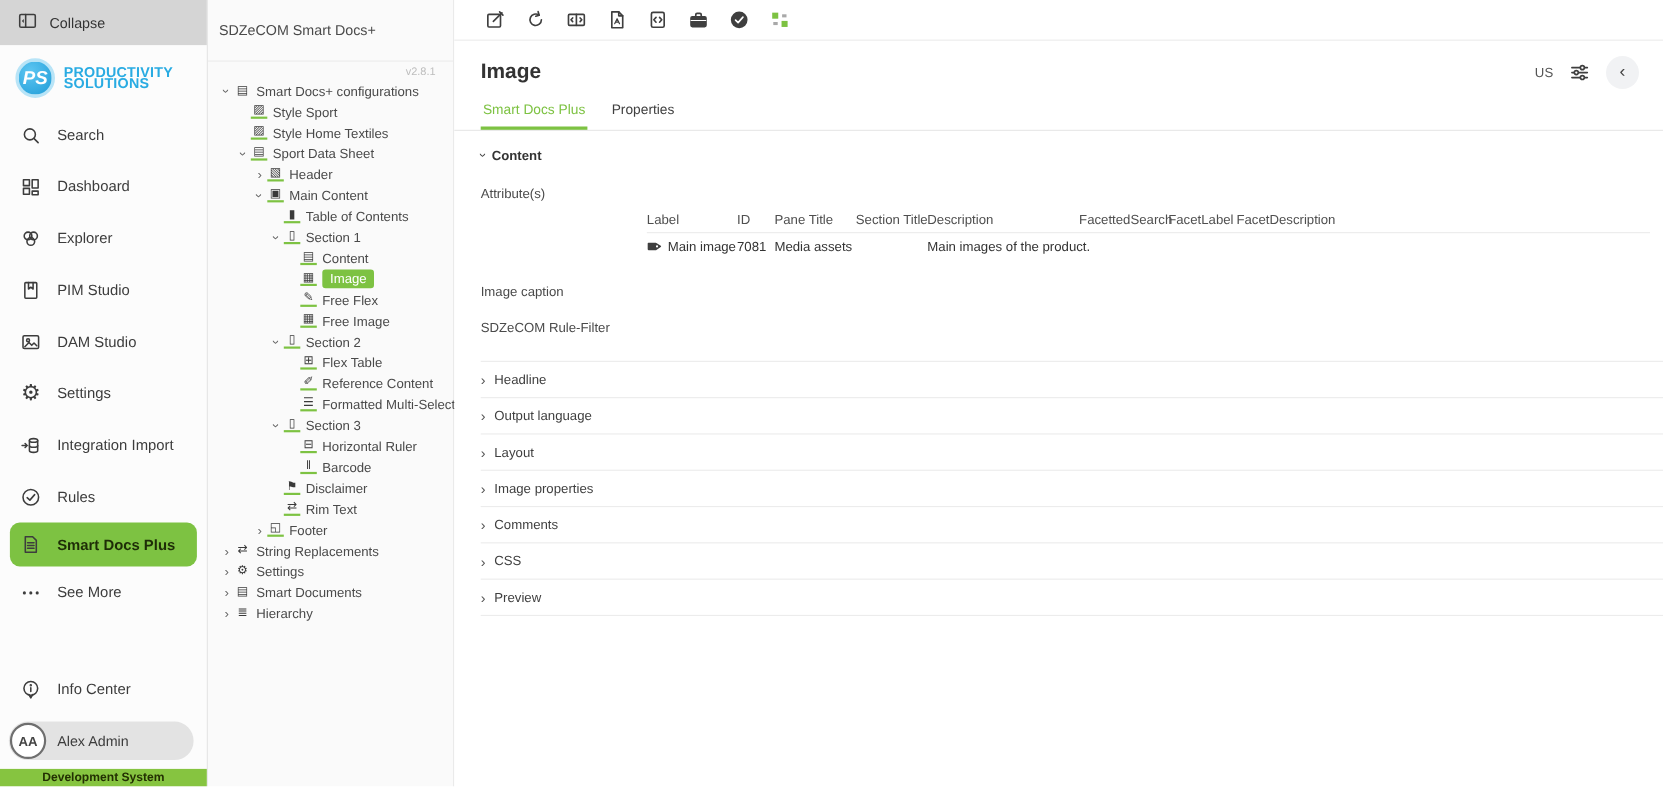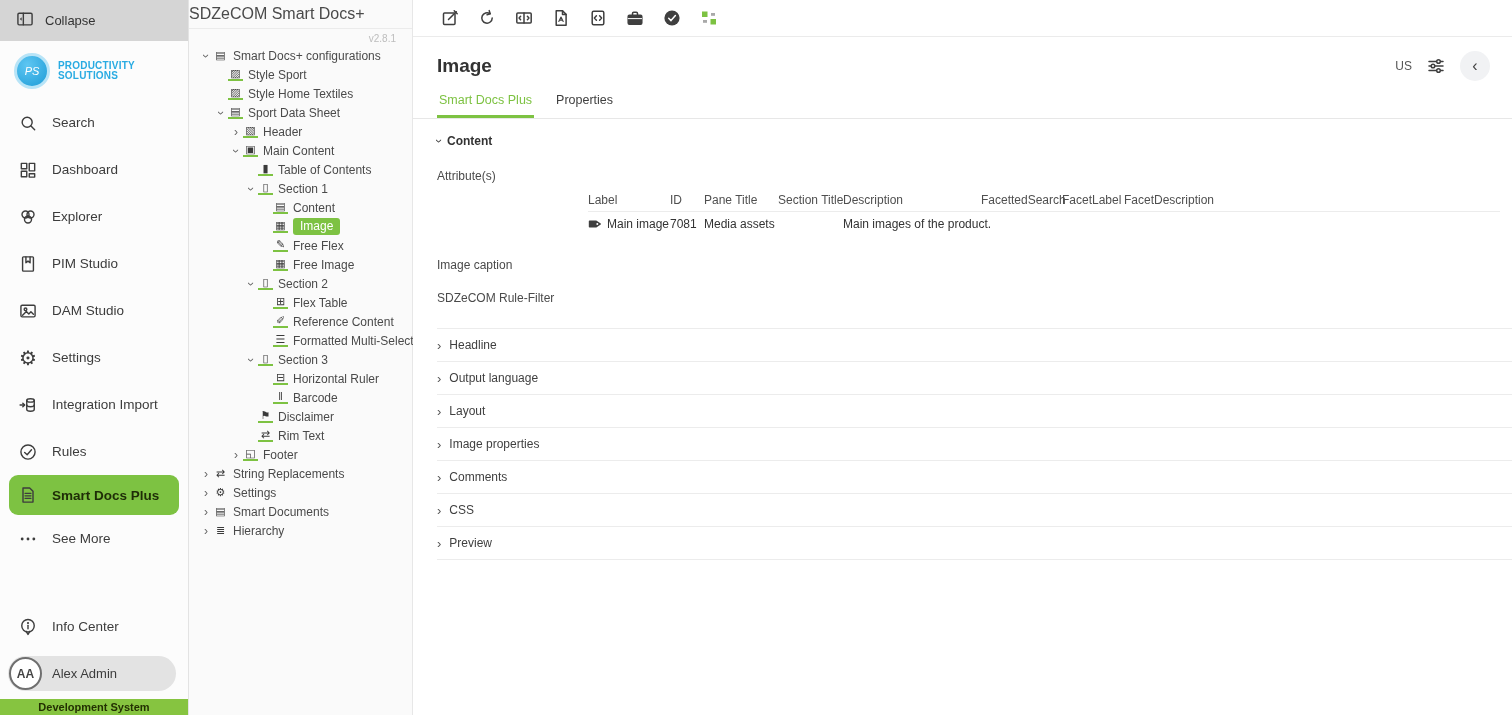--- a/index.html
+++ b/index.html
@@ -4,34 +4,34 @@
 <style>
   * { box-sizing: border-box; margin: 0; padding: 0; }
   html,body { width:1512px; height:715px; overflow:hidden; }
   body { font-family:"Liberation Sans", sans-serif; color:#3d3d3d; background:#fff; display:flex; font-size:12px; }
 
   
   .sidebar { width:189px; min-width:189px; background:#fcfcfc; border-right:1px solid #e3e3e3; display:flex; flex-direction:column; }
   .collapse-row { height:41px; background:#d5d5d5; display:flex; align-items:center; gap:10px; padding-left:15px; cursor:pointer; }
   .collapse-row span.lbl { font-size:13px; color:#333; }
   .brand-row { display:flex; align-items:center; gap:8px; padding:12px 0 10px 14px; height:58px; }
-  .ps-badge { width:36px; height:36px; border-radius:50%; background:radial-gradient(circle at 35% 30%, #5ec6f2, #1e9cd7); border:3px solid #b8e4f7; color:#fff; font-weight:normal; font-style:italic; font-size:11px; display:flex; align-items:center; justify-content:center; }
-  .brand-text { color:#29abe2; font-weight:bold; font-size:10px; letter-spacing:.2px; line-height:10px; }
+  .ps-badge { width:36px; height:36px; border-radius:50%; background:radial-gradient(circle at 35% 30%, #5ec6f2, #1e9cd7); border:3px solid #b8e4f7; color:#fff; font-weight:bold; font-style:italic; font-size:17px; display:flex; align-items:center; justify-content:center; }
+  .brand-text { color:#29abe2; font-weight:bold; font-size:13px; letter-spacing:.2px; line-height:10px; }
   .nav-item { height:47px; display:flex; align-items:center; gap:13px; padding-left:17px; cursor:pointer; font-size:13.5px; color:#3c3c3c; }
   .nav-item .ico { width:22px; display:flex; justify-content:center; align-items:center; }
   .nav-item.active { background:#7dc242; border-radius:9px; margin:0 9px; padding-left:8px; height:40px; font-weight:bold; color:#1e2d07; }
   .sidebar-footer { margin-top:auto; }
   .user-pill { margin:6px 12px 8px 8px; height:35px; background:#e3e3e3; border-radius:18px; display:flex; align-items:center; gap:10px; cursor:pointer; }
   .avatar { width:33px; height:33px; border-radius:50%; background:#fff; border:2px solid #6f6f6f; display:flex; align-items:center; justify-content:center; font-size:12px; font-weight:bold; color:#444; margin-left:1px; }
   .user-name { font-size:13px; color:#3c3c3c; }
   .env-bar { height:16px; background:#86c440; display:flex; align-items:center; justify-content:center; font-size:11px; font-weight:bold; color:#233002; }
 
   
   .tree-panel { width:224px; min-width:224px; background:#fafafa; border-right:1px solid #e7e7e7; display:flex; flex-direction:column; }
-  .tree-header { height:29px; display:flex; align-items:center; padding-left:0; border-bottom:1px solid #ebebeb; color:#4a4a4a; font-size:16px; }
+  .tree-header { height:56px; display:flex; align-items:center; padding-left:10px; border-bottom:1px solid #ebebeb; color:#4a4a4a; font-size:13px; }
   .tree-version { text-align:right; padding:4px 16px 2px 0; font-size:10px; color:#bdbdbd; }
   .tree-row { height:19px; display:flex; align-items:center; cursor:pointer; white-space:nowrap; }
   .tree-chev { width:14px; min-width:14px; color:#666; font-size:12px; display:flex; justify-content:center; align-items:center; }
   .tree-chev.down { transform:rotate(90deg); }
   .tree-ico { width:15px; min-width:15px; font-size:11px; color:#3a3a3a; display:flex; justify-content:center; align-items:center; line-height:11px; margin-right:5px; }
   .tree-ico.green { border-bottom:2px solid #7dc242; }
   .tree-lbl { font-size:12px; color:#4a4a4a; }
   .tree-lbl.sel { background:#7dc242; color:#fff; padding:1px 7px 2px; border-radius:3px; }
 
   

